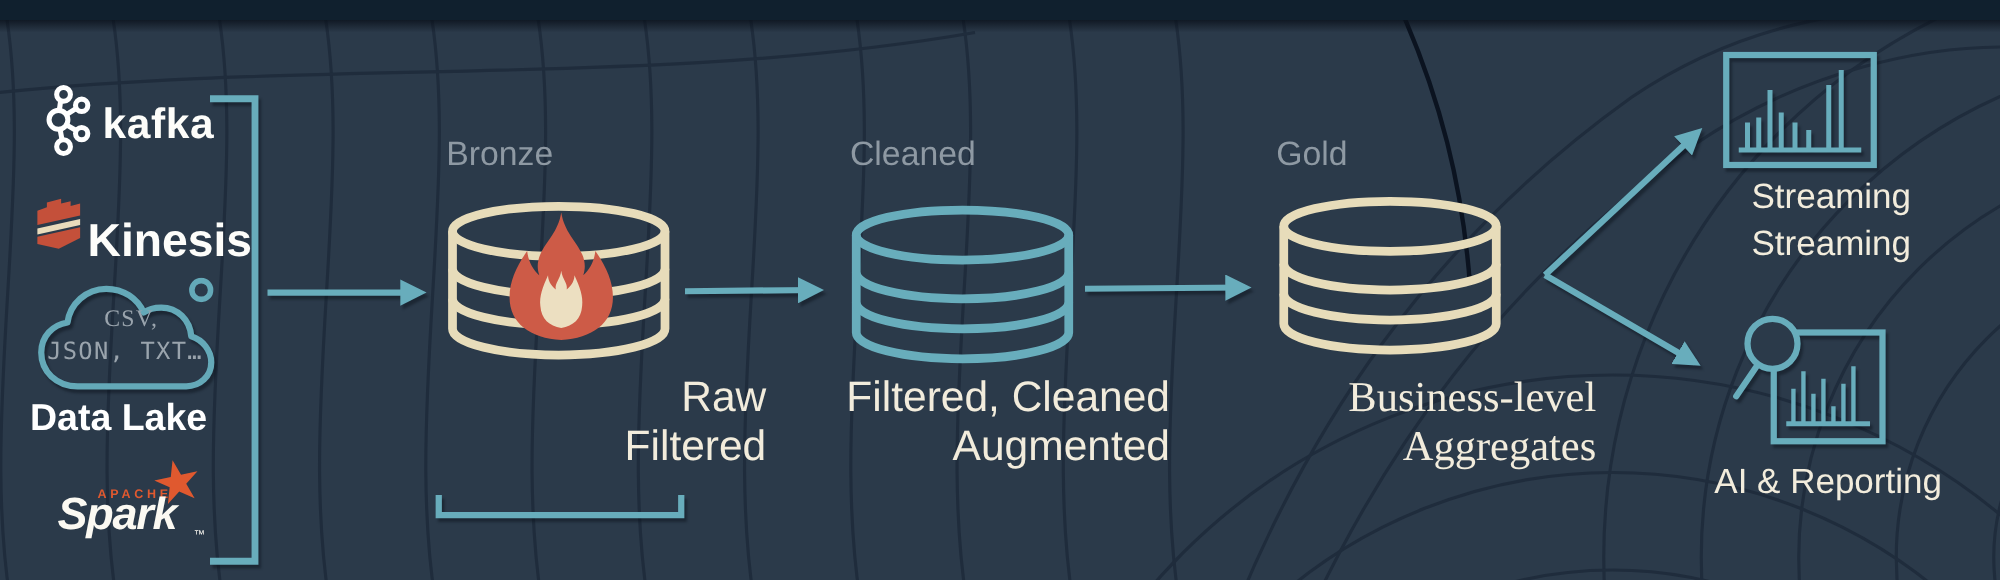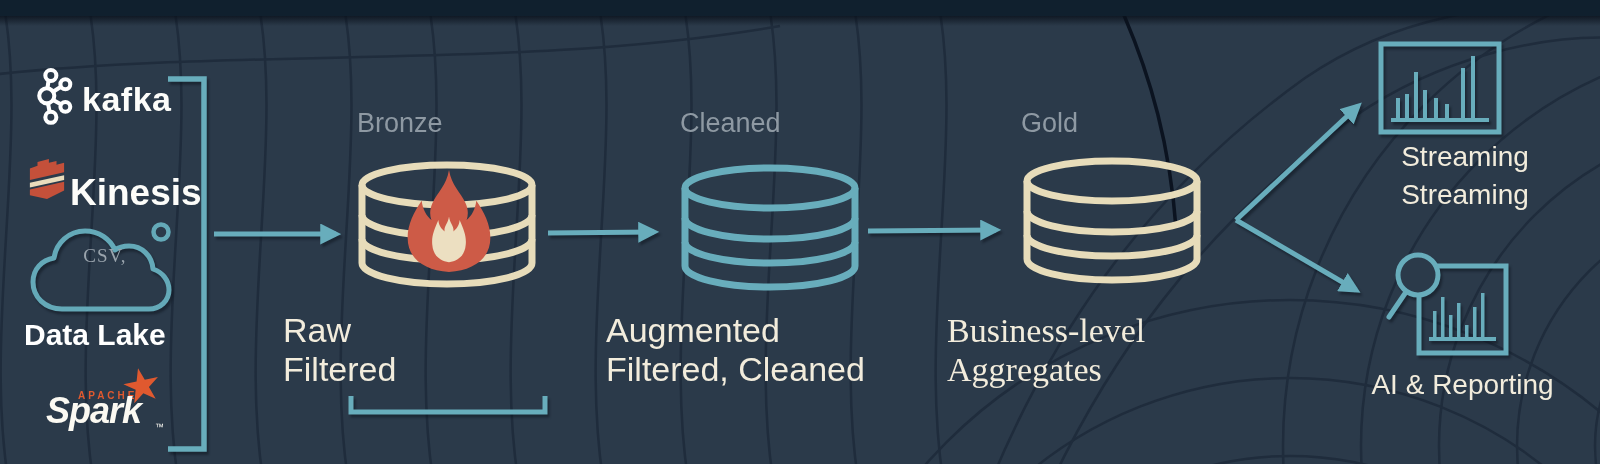--- a/index.html
+++ b/index.html
@@ -42,21 +42,21 @@
   .datalake-label{left:24px;top:302px;width:152px;text-align:left;
     font-size:30px;font-weight:800;color:#ffffff;}
   .spark-apache{left:78px;top:374px;font-size:10px;font-weight:700;color:var(--spark-orange);letter-spacing:3px;}
   .spark-word{left:46px;top:374px;font-size:36px;font-weight:700;font-style:italic;color:#fbf9f2;letter-spacing:-1px;}
   .spark-tm{left:155px;top:406px;font-size:9px;color:#fbf9f2;}
   .spark-star{left:121px;top:346px;font-size:46px;color:var(--spark-orange);transform:rotate(-12deg);line-height:1;}
 
   
   .stage-title{top:92px;width:182px;text-align:left;font-size:27px;color:var(--title-gray);}
   .t-bronze{left:357px;} .t-silver{left:680px;} .t-gold{left:1021px;}
-  .stage-caption{top:295px;width:330px;text-align:left;font-size:34px;color:var(--text-cream);line-height:39px;}
+  .stage-caption{top:283px;width:330px;text-align:right;font-size:34px;color:var(--text-cream);line-height:39px;}
   .c-bronze{left:283px;} .c-silver{left:606px;} .c-gold{left:947px;font-family:Liberation Serif, serif;}
 
   
   .out-label{font-size:28px;color:var(--text-cream);text-align:center;line-height:38px;}
   .streaming-label{left:1345px;top:122px;width:240px;}
   .ai-label{left:1335px;top:350px;width:255px;}
 </style>
 </head>
 <body>
 
@@ -120,20 +120,21 @@
 
   <svg class="abs shadowed" style="left:26px;top:203px" width="150" height="100" viewBox="0 0 150 100">
     <path d="M36,90 C19,90 7,78 7,63 C7,50 16,41 28,39 C30,24 43,12 59,12
              C73,12 84,20 89,31 C93,28 98,27 103,27 C116,27 126,37 127,50
              C136,53 143,61 143,71 C143,82 134,90 123,90 Z" fill="none" stroke="#64a9b8" stroke-width="5" stroke-linejoin="round"></path>
   </svg>
   <svg class="abs" style="left:151px;top:206px" width="20" height="20" viewBox="0 0 20 20">
     <circle cx="10" cy="10" r="7.5" fill="none" stroke="#64a9b8" stroke-width="4.5"></circle>
   </svg>
   <span class="abs cloud-line1">CSV,</span>
+  <span class="abs cloud-line2">JSON, TXT…</span>
   <span class="abs datalake-label">Data Lake</span>
 
   <span class="abs spark-apache">APACHE</span>
   <span class="abs spark-star">★</span>
   <span class="abs spark-word">Spark</span>
   <span class="abs spark-tm">™</span>
 
   <svg class="abs shadowed" style="left:165px;top:60px" width="44" height="376" viewBox="0 0 44 376">
     <path d="M3,3 L39,3 L39,373 L3,373" fill="none" stroke="#68adbc" stroke-width="5.5"></path>
   </svg>
@@ -182,22 +183,22 @@
   <div class="abs stage-title t-silver">Cleaned</div>
   <svg class="abs" style="left:679px;top:147px" width="182" height="130" viewBox="0 0 182 130">
     <g stroke="#68adbc" stroke-width="7" fill="none">
       <path d="M6,25 L6,103 a85,21 0 0 0 170,0 L176,25"></path>
       <path d="M6,55 a85,21 0 0 0 170,0"></path>
       <path d="M6,79 a85,21 0 0 0 170,0"></path>
       <ellipse cx="91" cy="25" rx="85" ry="20"></ellipse>
     </g>
   </svg>
   <div class="abs stage-caption c-silver">
+    <div>Filtered, Cleaned</div>
     <div>Augmented</div>
-    <div>Filtered, Cleaned</div>
   </div>
 
   <div class="abs stage-title t-gold">Gold</div>
   <svg class="abs" style="left:1021px;top:140px" width="182" height="130" viewBox="0 0 182 130">
     <g stroke="#e7dcba" stroke-width="7" fill="none">
       <path d="M6,25 L6,103 a85,21 0 0 0 170,0 L176,25"></path>
       <path d="M6,55 a85,21 0 0 0 170,0"></path>
       <path d="M6,79 a85,21 0 0 0 170,0"></path>
       <ellipse cx="91" cy="25" rx="85" ry="20"></ellipse>
     </g>

